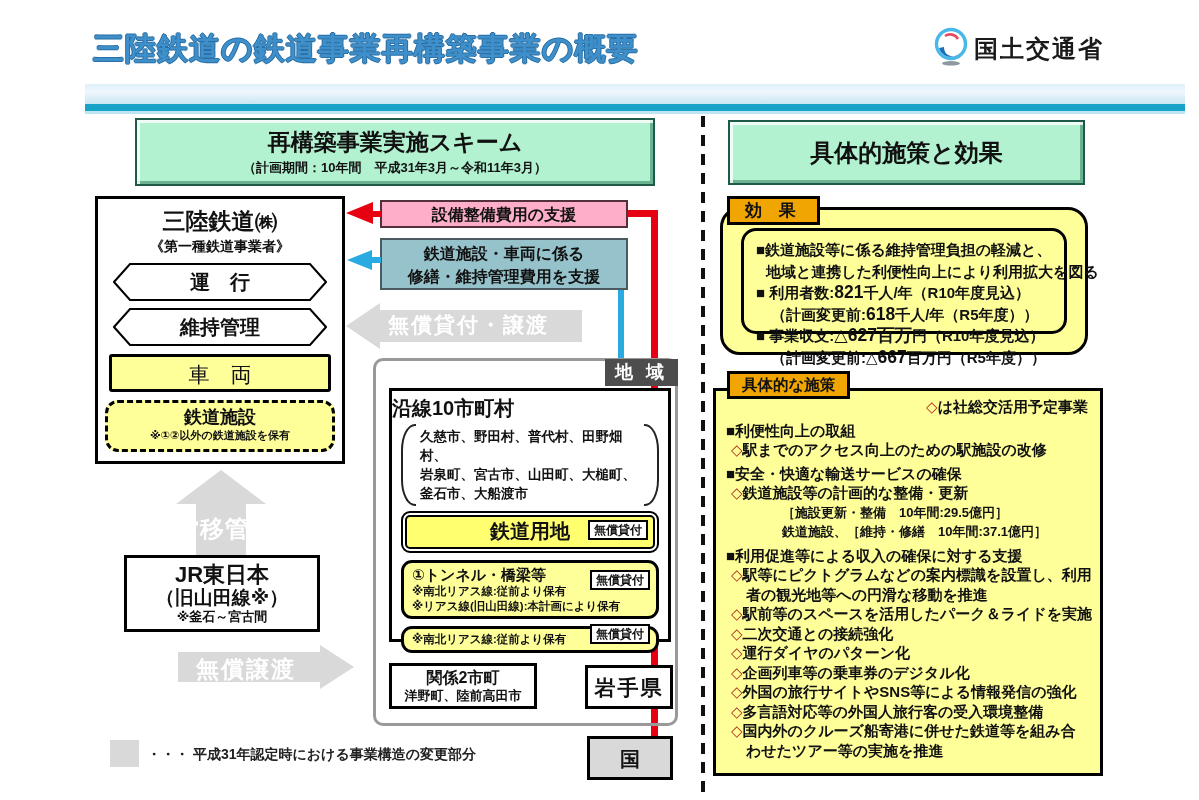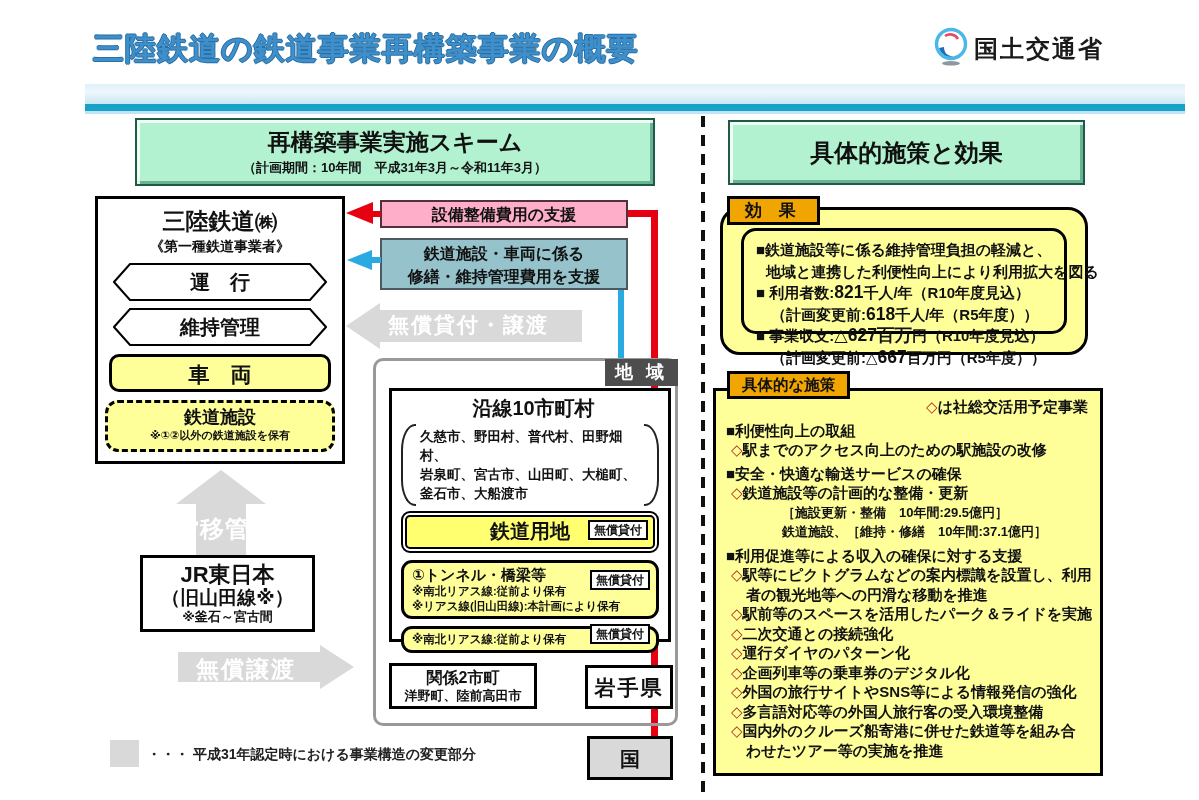--- a/index.html
+++ b/index.html
@@ -27,21 +27,21 @@
   .right-header{left:728px;top:120px;width:357px;height:65px;font-size:24px;font-weight:800;}
   
   .sanriku{left:95px;top:196px;width:250px;height:268px;border:3px solid #000;background:#fff;
     z-index:2;box-sizing:border-box;text-align:center;}
   .sanriku .nm{font-size:23px;font-weight:800;margin-top:7px;}
   .sanriku .tp{font-size:14px;font-weight:600;margin-top:1px;}
   .hex{position:relative;width:214px;height:38px;margin:7px auto 0;text-align:center;}
   .hex svg{position:absolute;left:0;top:0;}
   .hex span{position:absolute;left:0;top:0;width:100%;line-height:38px;font-size:20px;font-weight:800;}
   .vbox{width:222px;height:38px;margin:8px auto 0;background:#ffff99;border:3px solid #000;
-    border-radius:10px;font-size:21px;font-weight:700;line-height:36px;box-sizing:border-box;}
+    border-radius:3px;font-size:21px;font-weight:400;line-height:36px;box-sizing:border-box;}
   .fbox{width:230px;height:52px;margin:8px auto 0;background:#ffff99;border:3px dashed #000;
     border-radius:13px;box-sizing:border-box;}
   .fbox .ft{font-size:18px;font-weight:800;line-height:21px;margin-top:4px;}
   .fbox .fn{font-size:11px;font-weight:700;}
   
   .pinkbox{left:380px;top:200px;width:248px;height:28px;background:#ffaec9;border:2px solid #53303a;
     font-size:16px;font-weight:800;text-align:center;line-height:25px;z-index:2;box-sizing:border-box;}
   .tealbox{left:380px;top:238px;width:248px;height:52px;background:#96c3cb;border:2px solid #4a5a60;
     font-size:16px;font-weight:800;text-align:center;line-height:23px;z-index:2;box-sizing:border-box;padding-top:2px;}
   .tri{width:0;height:0;z-index:2;}
@@ -53,21 +53,21 @@
   .blue-shaft{left:370px;top:257px;width:11px;height:6px;background:#29abe2;z-index:2;}
   .blue-vert{left:618px;top:288px;width:6px;height:74px;background:#29abe2;z-index:1;}
   .gray-head-left{left:346px;top:303px;border-top:23px solid transparent;border-bottom:23px solid transparent;border-right:34px solid #d9d9d9;z-index:0;}
   .gray-shaft-lease{left:378px;top:310px;width:204px;height:32px;background:#d9d9d9;z-index:0;}
   .lease-text{left:388px;top:311px;font-size:21px;font-weight:800;color:#fff;letter-spacing:2px;z-index:1;}
   
   .region-rect{left:373px;top:358px;width:305px;height:368px;border:3px solid #999;border-radius:10px;z-index:1;box-sizing:border-box;}
   .region-label{left:605px;top:359px;width:73px;height:27px;background:#4d4d4d;color:#fff;font-size:18px;
     font-weight:800;letter-spacing:4px;text-align:center;line-height:27px;z-index:3;}
   .muni{left:389px;top:388px;width:282px;height:254px;background:#fff;border:3px solid #000;z-index:2;box-sizing:border-box;}
-  .muni .mt{font-size:20px;font-weight:800;text-align:center;margin-top:4px;padding-left:7px;}
+  .muni .mt{font-size:20px;font-weight:800;text-align:left;margin-top:4px;}
   .muni-list{position:relative;margin:2px 9px 0;padding:3px 17px 3px 19px;font-size:13.5px;font-weight:600;line-height:19px;}
   .muni-list::before,.muni-list::after{content:"";position:absolute;top:0;bottom:0;width:13px;border:2px solid #222;}
   .muni-list::before{left:0;border-right:none;border-radius:14px 0 0 14px / 26px 0 0 26px;}
   .muni-list::after{right:0;border-left:none;border-radius:0 14px 14px 0 / 0 26px 26px 0;}
   .land-wrap{width:258px;margin:5px auto 0;border:2px solid #000;border-radius:9px;padding:2px;background:#fff;box-sizing:border-box;}
   .land-in{position:relative;background:#ffff70;border:2px solid #000;border-radius:5px;height:30px;
     font-size:20px;font-weight:800;text-align:center;line-height:28px;}
   .badge{font-size:12px;font-weight:800;border:2px solid #000;background:#fff;padding:0 4px;line-height:16px;white-space:nowrap;}
   .land-in .badge{position:absolute;right:5px;top:3px;}
   .yitem{position:relative;width:258px;margin:7px auto 0;background:#ffff99;border:3px solid #000;
@@ -80,21 +80,21 @@
   .related .rt{font-size:16px;font-weight:800;line-height:18px;margin-top:3px;}
   .related .rl{font-size:13px;font-weight:600;}
   .iwate{left:585px;top:665px;width:88px;height:44px;border:3px solid #000;background:#fff;font-size:21px;
     font-weight:800;text-align:center;line-height:40px;letter-spacing:2px;z-index:2;box-sizing:border-box;}
   .nation{left:587px;top:736px;width:86px;height:44px;border:3px solid #000;background:#d9d9d9;font-size:20px;
     font-weight:800;text-align:center;line-height:40px;z-index:2;box-sizing:border-box;}
   
   .ops-head{left:176px;top:470px;border-left:45px solid transparent;border-right:45px solid transparent;border-bottom:34px solid #d9d9d9;z-index:0;}
   .ops-shaft{left:196px;top:503px;width:50px;height:53px;background:#d9d9d9;z-index:0;}
   .ops-text{left:150px;top:513px;font-size:24px;font-weight:800;color:#fff;letter-spacing:1px;z-index:1;}
-  .jr{left:124px;top:555px;width:175px;height:77px;border:3px solid #000;background:#fff;text-align:center;box-sizing:border-box;z-index:2;margin-left:16px;}
+  .jr{left:124px;top:555px;width:196px;height:77px;border:3px solid #000;background:#fff;text-align:center;box-sizing:border-box;z-index:2;}
   .jr .j1{font-size:22px;font-weight:800;line-height:24px;margin-top:5px;}
   .jr .j2{font-size:19px;font-weight:800;line-height:22px;}
   .jr .j3{font-size:13px;font-weight:800;line-height:15px;}
   .ft-shaft{left:178px;top:652px;width:142px;height:30px;background:#d9d9d9;z-index:0;}
   .ft-head{left:320px;top:645px;border-top:22px solid transparent;border-bottom:22px solid transparent;border-left:34px solid #d9d9d9;z-index:0;}
   .ft-text{left:196px;top:654px;font-size:23px;font-weight:800;color:#fff;letter-spacing:2px;z-index:1;}
   .legend-sq{left:110px;top:740px;width:29px;height:27px;background:#d9d9d9;}
   .legend-text{left:147px;top:746px;font-size:14px;font-weight:600;color:#222;}
   
   .tab{background:#f0a500;border:3px solid #000;font-weight:800;z-index:3;box-sizing:border-box;}

